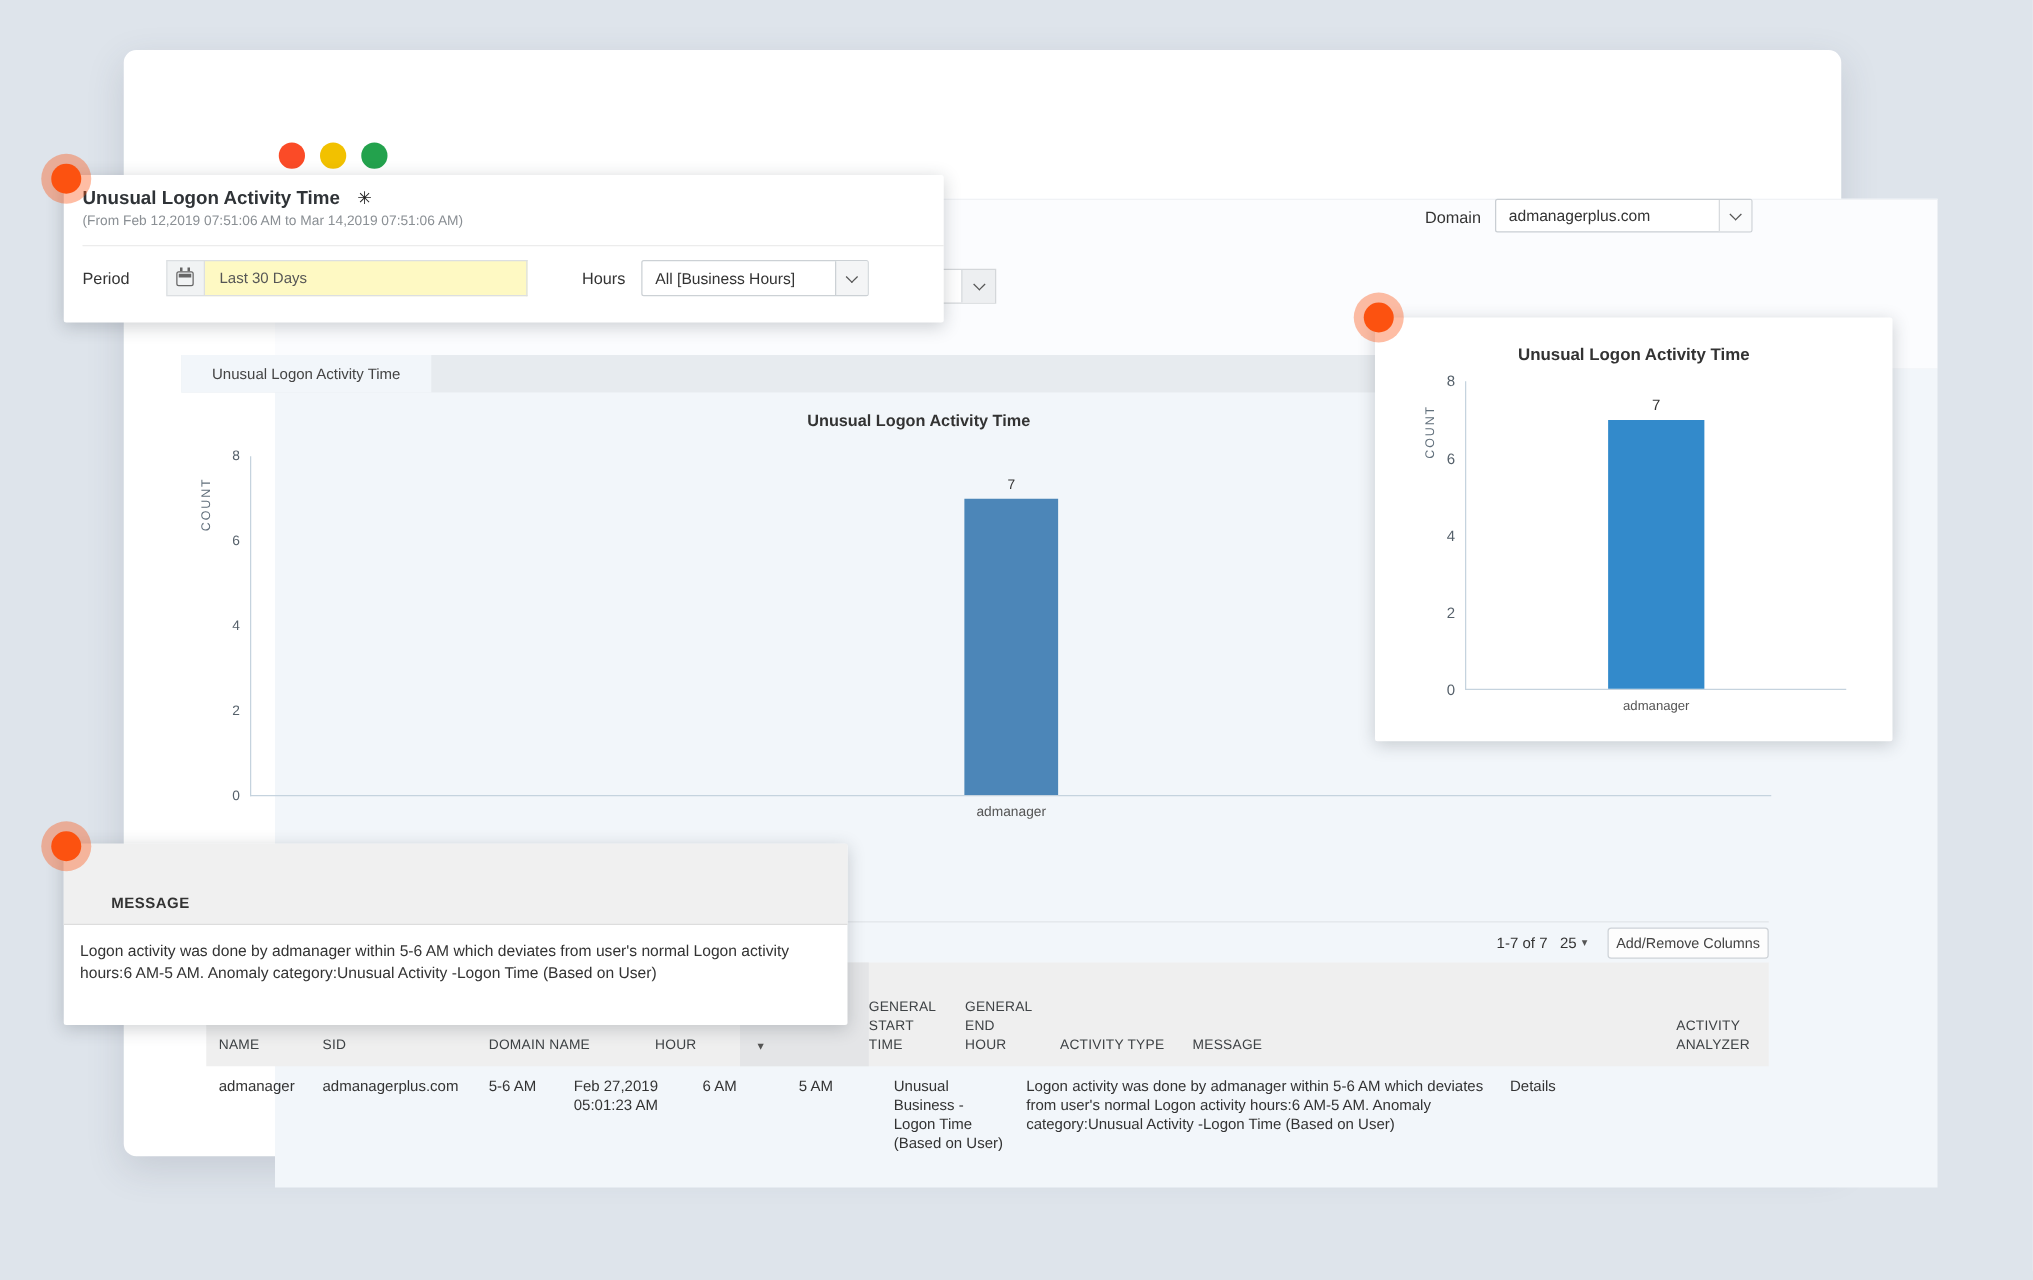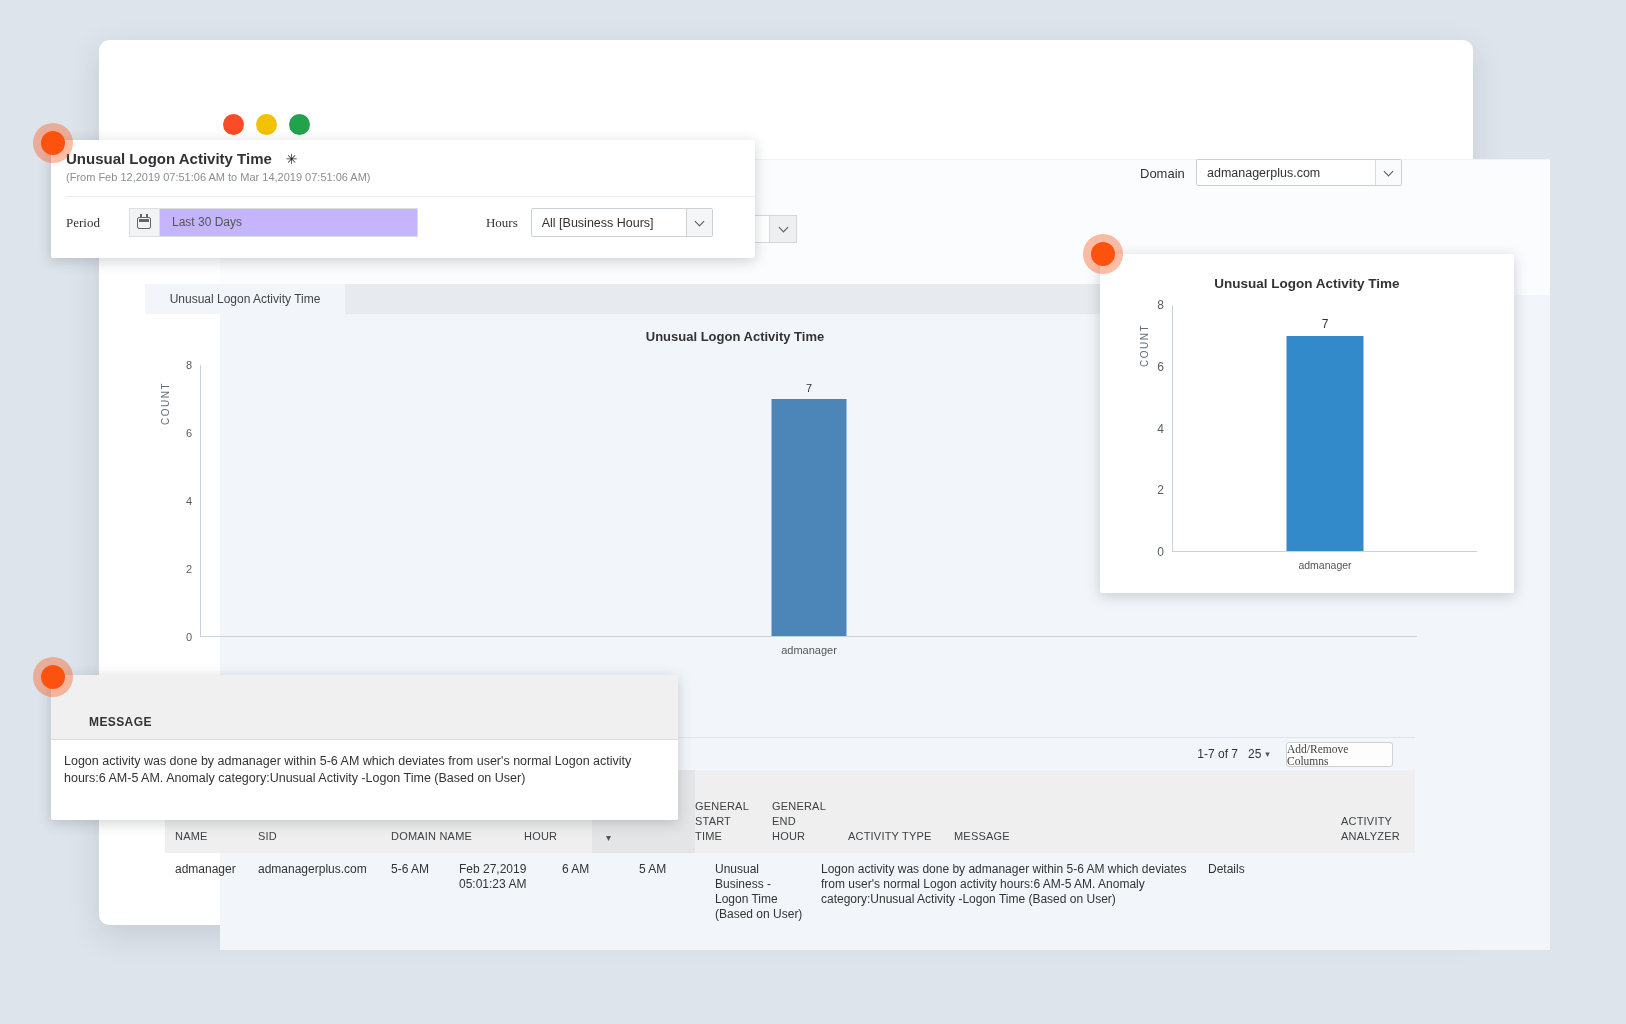--- a/index.html
+++ b/index.html
@@ -53,23 +53,23 @@
   .chart .xcat{position:absolute;bottom:-20px;left:50%;transform:translateX(-50%);font-size:11px;color:#555;}
   .chart-mini .xcat{font-size:10.5px;}
   .chart-title-main{position:absolute;left:145px;top:329px;width:1180px;text-align:center;
                     font-size:13px;font-weight:bold;color:#333;z-index:1;}
 
   
   .divider{position:absolute;left:145px;top:737px;width:1270px;border-top:1px solid #e1e5e9;}
   .pg-range{position:absolute;left:1180px;top:747px;width:58px;text-align:right;font-size:12px;color:#333;}
   .pg-size{position:absolute;left:1248px;top:747px;font-size:12px;color:#333;display:flex;align-items:center;gap:4px;cursor:pointer;}
   .pg-size .caret{font-size:9px;color:#555;}
-  .addrem-btn{position:absolute;left:1286px;top:742px;width:107px;height:25px;background:#fdfdfd;
+  .addrem-btn{position:absolute;left:1286px;top:742px;width:129px;height:25px;background:#fdfdfd;
               border:1px solid #cdd2d7;border-radius:3px;font-size:11.5px;color:#444;
-              display:flex;align-items:center;justify-content:center;font-family:Liberation Serif, serif;}
+              display:flex;align-items:center;justify-content:center;}
 
   .thead{position:absolute;left:165px;top:770px;width:1250px;height:83px;background:#efefef;
          display:flex;align-items:flex-end;padding:0 0 9px 10px;z-index:1;}
   .thead .th{font-size:11px;font-weight:normal;color:#3e4245;line-height:1.35;letter-spacing:.2px;}
   .trows{position:absolute;left:165px;top:856px;width:1250px;display:flex;padding:6px 0 0 10px;z-index:1;}
   .trows .td{font-size:12px;color:#333;line-height:15px;word-wrap:break-word;}
 
   .col-name{width:83px;padding-right:10px;}
   .col-sid{width:133px;padding-right:29px;}
   .col-domain{width:133px;padding-right:10px;}
@@ -89,29 +89,29 @@
 
   
   .card{position:absolute;background:#fff;border-radius:2px;box-shadow:0 3px 14px rgba(40,50,60,.22);z-index:5;}
   .filter-card{left:51px;top:140px;width:704px;height:118px;}
   .fc-title-row{position:absolute;left:15px;top:10px;display:flex;align-items:center;gap:14px;}
   .fc-title{font-size:15px;font-weight:bold;color:#2f3337;}
   .insight{font-size:14px;color:#222;}
   .fc-range{position:absolute;left:15px;top:31px;font-size:11px;color:#8a8f94;}
   .fc-divider{position:absolute;left:15px;right:0;top:56px;border-top:1px solid #ececec;}
   .fc-controls{position:absolute;left:15px;top:68px;display:flex;align-items:center;height:29px;}
-  .fc-label{font-size:13px;color:#333;font-family:Liberation Serif, serif;}
+  .fc-label{font-size:13px;color:#333;}
   .cal-box{width:31px;height:29px;background:#f1f3f4;border:1px solid #dcdfe2;margin-left:29px;
            display:flex;align-items:center;justify-content:center;cursor:pointer;}
   .cal{width:14px;height:12px;border:1.5px solid #666;border-radius:2px;position:relative;}
   .cal::before{content:'';position:absolute;top:1.5px;left:1px;right:1px;height:2.5px;background:#666;}
   .cal::after{content:'';position:absolute;top:-4px;left:2px;width:2px;height:3px;background:#666;box-shadow:6px 0 #666;}
-  .p-input{width:258px;height:29px;background:#c4b5fd;border:1px solid #dcdfe2;border-left:none;
+  .p-input{width:258px;height:29px;background:#fef9c3;border:1px solid #dcdfe2;border-left:none;
            line-height:27px;padding-left:12px;font-size:12px;color:#555;}
-  .h-label{margin-left:68px;}
+  .h-label{margin-left:44px;}
   .h-select{width:182px;height:29px;margin-left:13px;border-color:#ccd1d5;}
   .h-chev{width:26px;background:#f4f5f6;border-left:1px solid #ccd1d5;}
 
   .zoom-card{left:1100px;top:254px;width:414px;height:339px;}
   .zc-title{position:absolute;left:0;right:0;top:22px;text-align:center;font-size:13.5px;font-weight:bold;color:#333;}
 
   .message-card{left:51px;top:675px;width:627px;height:145px;}
   .mc-head{position:absolute;left:0;top:0;right:0;height:65px;background:#f0f0f0;border-bottom:1px solid #ddd;
            display:flex;align-items:flex-end;padding:0 0 10px 38px;}
   .mc-head-label{font-size:12px;font-weight:bold;color:#333;letter-spacing:.4px;}

